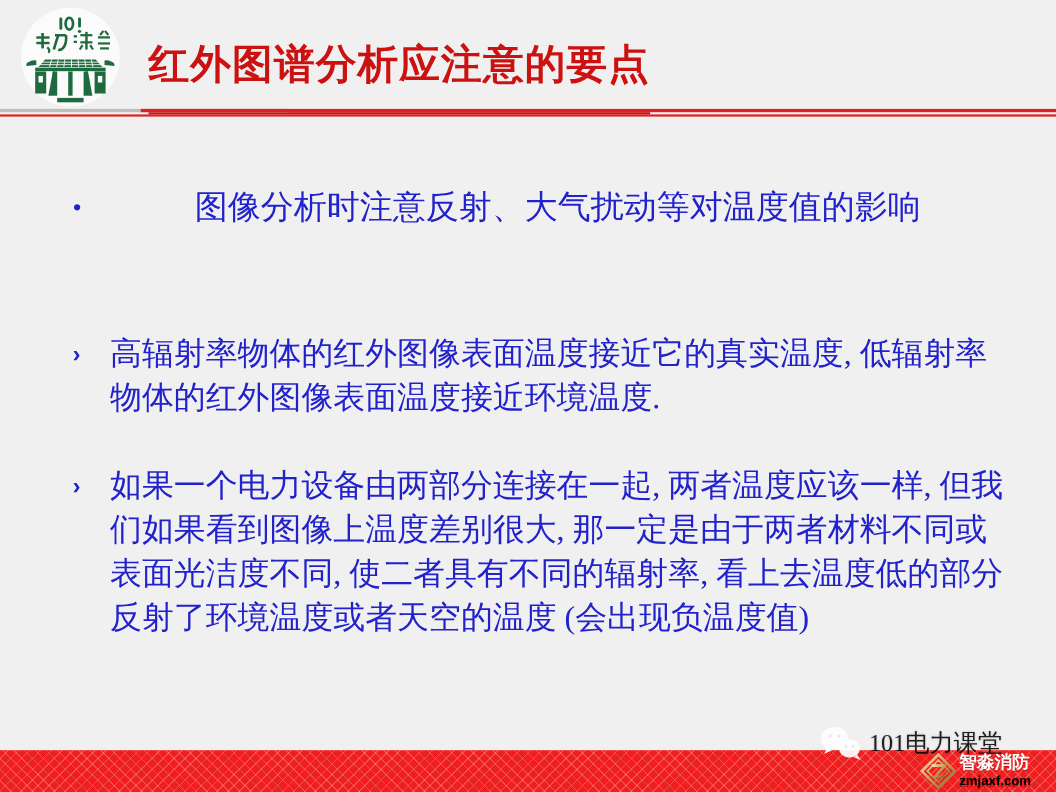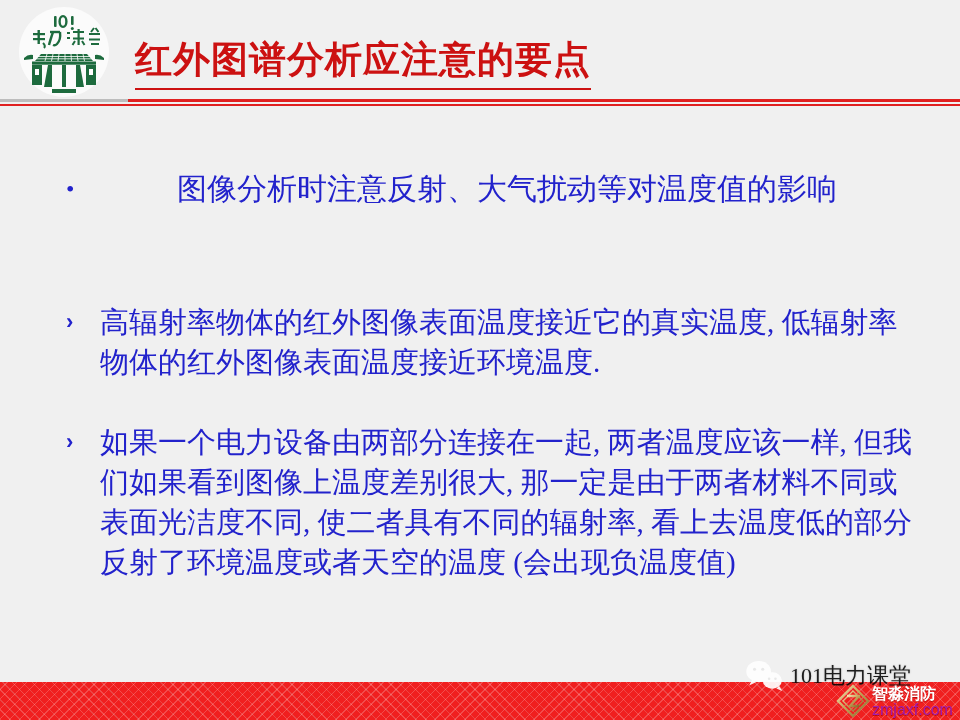--- a/index.html
+++ b/index.html
@@ -45,21 +45,21 @@
     left: 135px;
     top: 37px;
     font-size: 37px;
     line-height: 46px;
     color: #cc1111;
     font-weight: bold;
     letter-spacing: 1px;
     font-family: "Liberation Serif", "DejaVu Serif", serif;
     white-space: nowrap;
     border-bottom: 2px solid #cc1111;
-    padding-bottom: 5px;
+    padding-bottom: 19px;
   }
 
   
   .divider-gray {
     position: absolute;
     left: 0;
     top: 99px;
     width: 262px;
     height: 3px;
     background: #bdbdbd;
@@ -222,24 +222,24 @@
   .brand-name {
     font-size: 16px;
     line-height: 18px;
     font-weight: bold;
     color: #ffffff;
     font-family: "Liberation Sans", sans-serif;
     letter-spacing: 0px;
     text-shadow: 0 1px 0 rgba(150,0,0,0.6);
   }
   .brand-url {
-    font-size: 16px;
+    font-size: 12px;
     line-height: 14px;
-    font-weight: normal;
-    color: #a21caf;
+    font-weight: bold;
+    color: #000000;
     font-family: "Liberation Sans", sans-serif;
     letter-spacing: 0px;
     text-shadow: 0 1px 0 rgba(150,0,0,0.6);
   }
 </style>
 </head>
 <body>
 
 <div class="slide">
 

